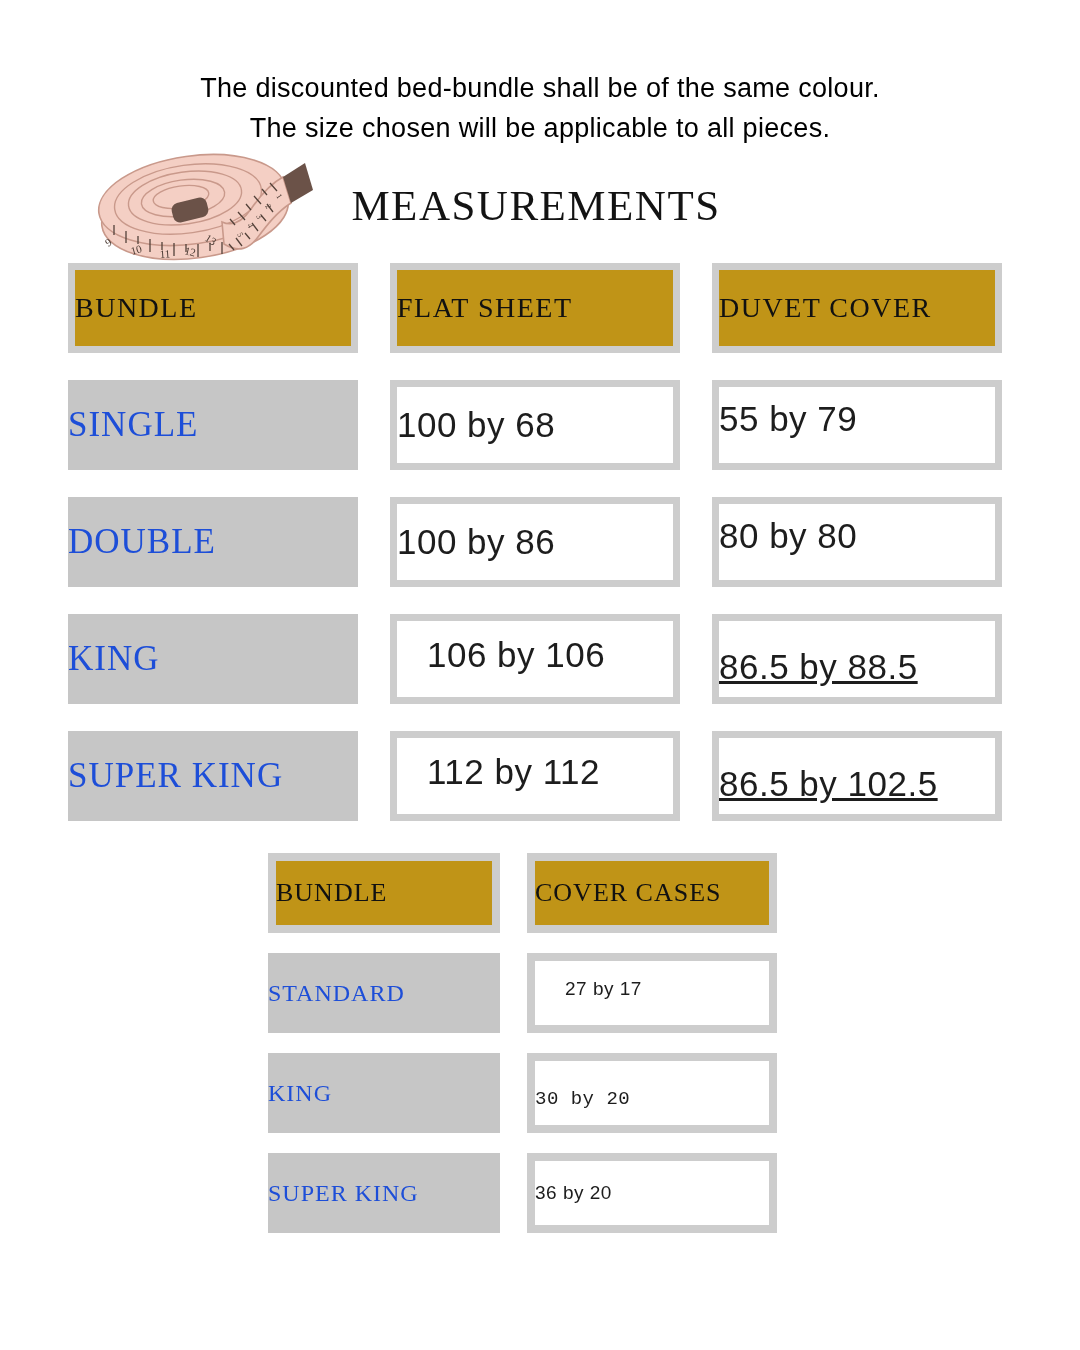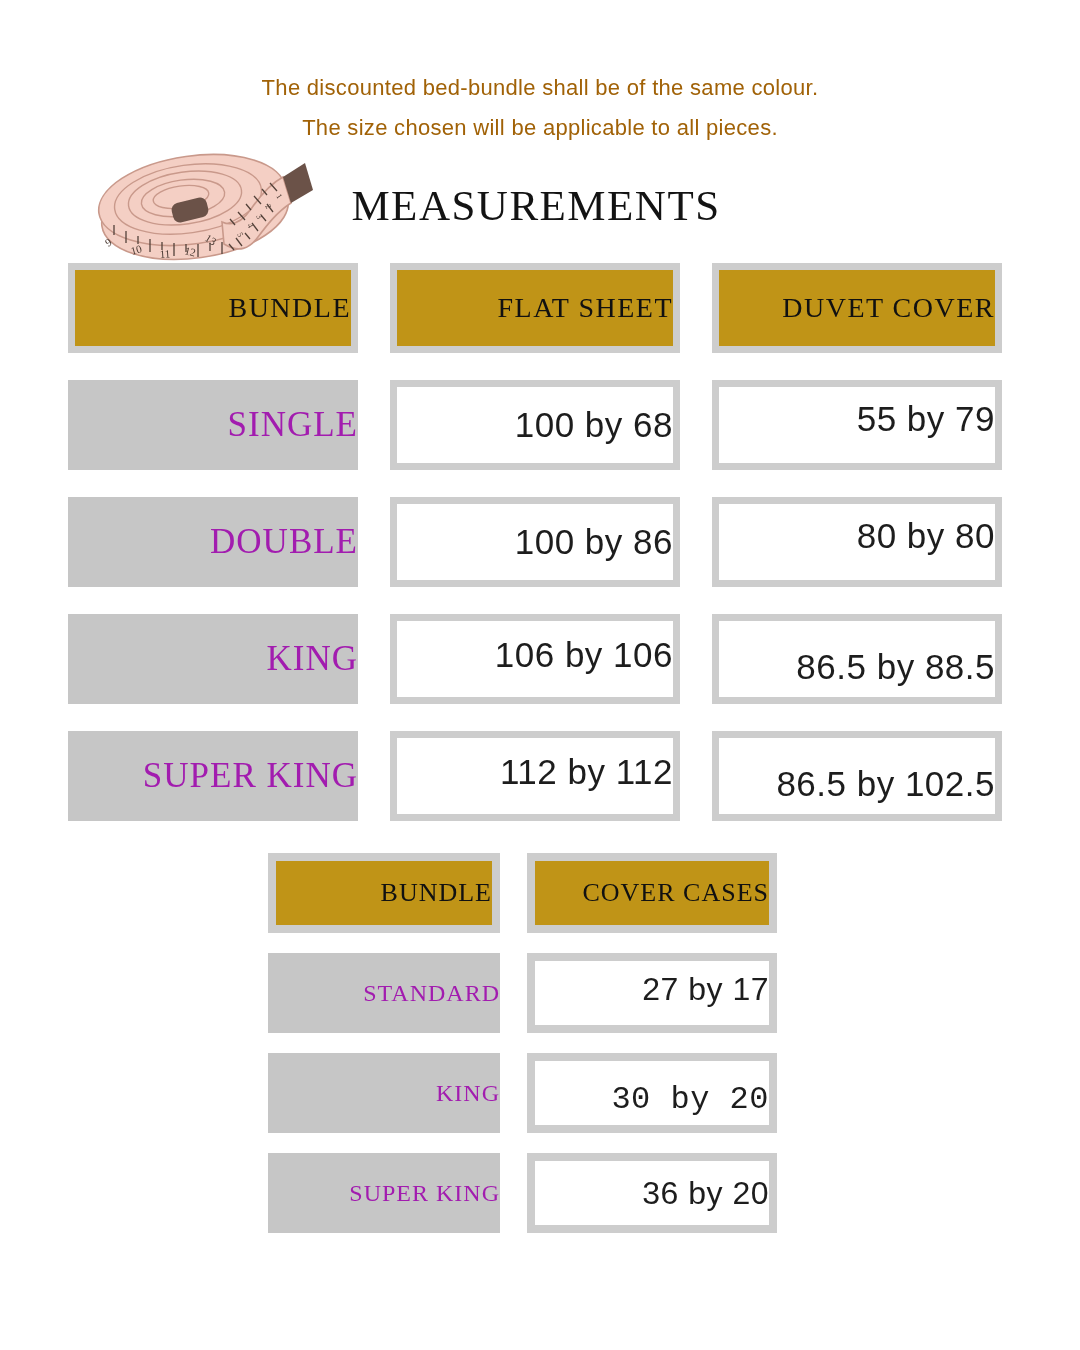--- a/index.html
+++ b/index.html
@@ -14,51 +14,51 @@
   }
   *{box-sizing:border-box;margin:0;padding:0;}
   html,body{background:#e9e9e9;}
   .page{
     position:relative;width:1080px;height:1350px;margin:0 auto;
     background:var(--background,#fff);overflow:hidden;
     font-family:"Liberation Sans",sans-serif;color:var(--text-dark,#1b1b1b);
   }
   .note{
     position:absolute;top:68px;left:0;width:1080px;text-align:center;
-    font-size:22px;line-height:40px;font-weight:500;letter-spacing:.3px;color:#a16207;
+    font-size:27px;line-height:40px;font-weight:500;letter-spacing:.3px;color:#000000;
   }
   .tape{position:absolute;left:84px;top:150px;width:230px;height:118px;}
   .tape-fill{fill:var(--tape-pink,#F4CFC4);stroke:var(--tape-outline,#C9998B);stroke-width:1.6;}
   .tape-ring{fill:none;stroke:var(--tape-outline,#C9998B);stroke-width:1.4;}
   .tape-dark{fill:var(--tape-brown,#6B5248);stroke:none;}
   .tape-tick{stroke:#54423A;stroke-width:1.3;fill:none;}
   .tape-num{font-family:"Liberation Serif",serif;font-size:11px;fill:#4A3A33;}
   .tape-num-sm{font-family:"Liberation Serif",serif;font-size:8px;fill:#4A3A33;}
   .title{
     position:absolute;top:181px;left:0;width:1072px;text-align:center;
     font-family:"Liberation Serif",serif;font-weight:400;font-size:43px;
     letter-spacing:1.5px;color:#131313;
   }
   .tbl{position:absolute;display:grid;}
   .tbl-main{left:68px;top:263px;grid-template-columns:290px 290px 290px;gap:27px 32px;grid-auto-rows:90px;}
   .tbl-pillow{left:268px;top:853px;grid-template-columns:232px 250px;gap:20px 27px;grid-auto-rows:80px;}
-  .cell{display:flex;align-items:center;justify-content:flex-end;text-align:center;}
+  .cell{display:flex;align-items:center;justify-content:flex-start;text-align:center;}
   .cell-gold{background:var(--gold,#C09417);border:7px solid var(--box-border,#CDCDCD);}
   .cell-white{background:#fff;border:7px solid var(--box-border,#CDCDCD);}
   .tbl-pillow .cell-gold,.tbl-pillow .cell-white{border-width:8px;}
   .cell-gray{background:var(--gray-cell,#C6C6C6);}
   .hdr-label{font-family:"Liberation Serif",serif;font-size:28px;letter-spacing:1.5px;color:#111;}
   .tbl-pillow .hdr-label{font-size:26px;letter-spacing:1px;}
-  .bundle-label{font-family:"Liberation Serif",serif;font-size:35px;letter-spacing:1px;color:#a21caf;}
+  .bundle-label{font-family:"Liberation Serif",serif;font-size:35px;letter-spacing:1px;color:#1d4ed8;}
   .tbl-pillow .bundle-label{font-size:24px;}
   .value-label{font-family:"Liberation Sans",sans-serif;font-size:35px;color:#1d1d1d;letter-spacing:.5px;}
-  .tbl-pillow .value-label{font-size:32px;}
+  .tbl-pillow .value-label{font-size:19px;}
   .up6{transform:translateY(-6px);}
   .up4{transform:translateY(-4px);margin-left:30px;}
-  .dn8{transform:translateY(8px);}
+  .dn8{transform:translateY(8px);text-decoration:underline;}
   .dn6{transform:translateY(6px);font-family:Liberation Mono, monospace;}
 </style>
 </head>
 <body>
 
 <div class="page">
 
   <div class="note">
     <div>The discounted bed-bundle shall be of the same colour.</div>
     <div>The size chosen will be applicable to all pieces.</div>

